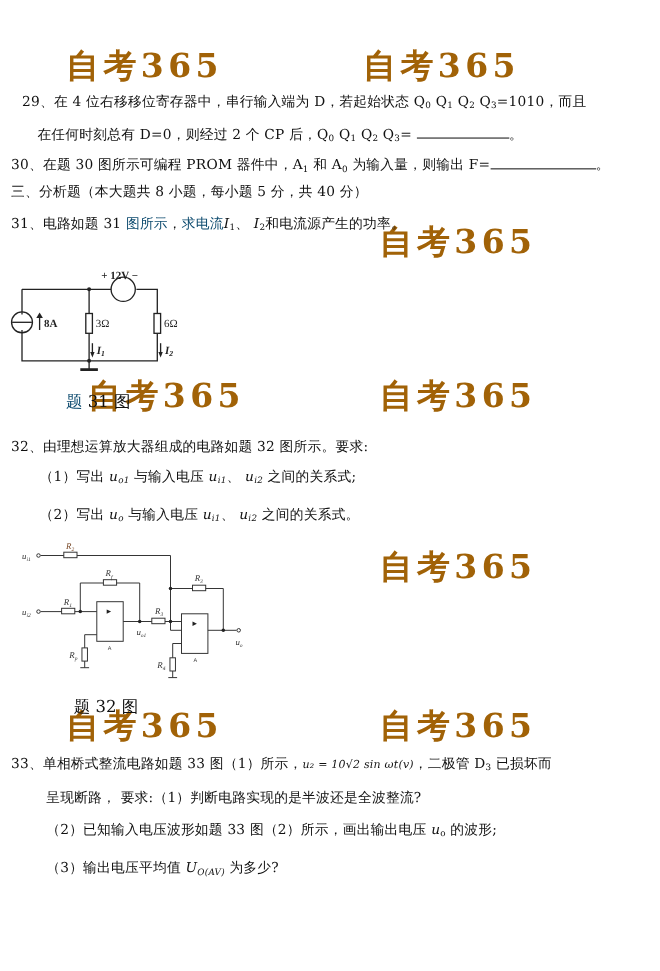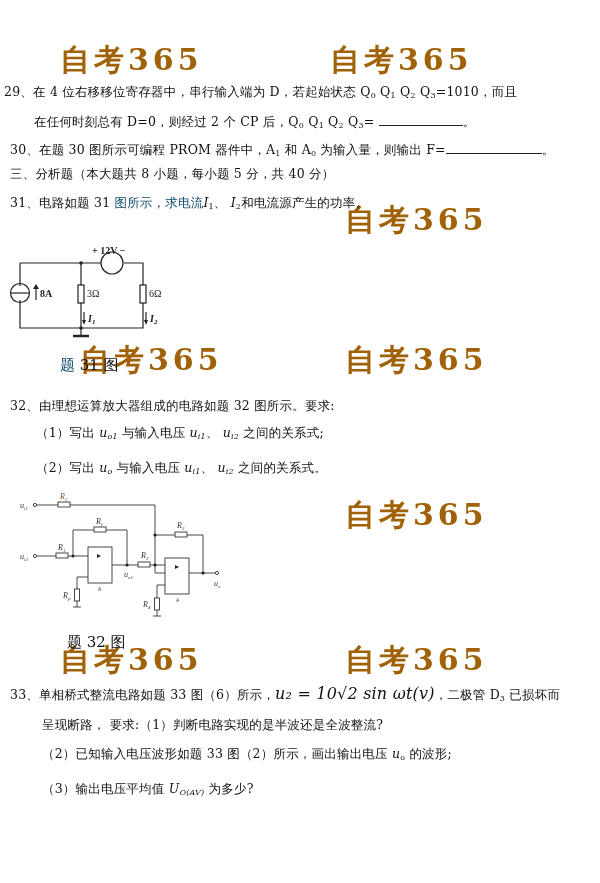--- a/index.html
+++ b/index.html
@@ -19,21 +19,21 @@
 
 <div class="wm" style="left:60px;top:40px;"><span>自考365</span></div>
 <div class="wm" style="left:330px;top:40px;"><span>自考365</span></div>
 <div class="wm" style="left:345px;top:200px;"><span>自考365</span></div>
 <div class="wm" style="left:80px;top:340px;"><span>自考365</span></div>
 <div class="wm" style="left:345px;top:340px;"><span>自考365</span></div>
 <div class="wm" style="left:345px;top:495px;"><span>自考365</span></div>
 <div class="wm" style="left:60px;top:640px;"><span>自考365</span></div>
 <div class="wm" style="left:345px;top:640px;"><span>自考365</span></div>
 
-<div class="line" style="left:4px;top:84px;">
+<div class="line" style="left:20px;top:84px;">
   <span>29、在 4 位右移移位寄存器中，串行输入端为 D，若起始状态 </span><span>Q<sub>0</sub> Q<sub>1</sub> Q<sub>2</sub> Q<sub>3</sub></span><span>=1010，而且</span>
 </div>
 <div class="line" style="left:34px;top:114px;">
   <span>在任何时刻总有 D=0，则经过 2 个 CP 后，</span><span>Q<sub>0</sub> Q<sub>1</sub> Q<sub>2</sub> Q<sub>3</sub></span><span>= </span><span class="blank" style="width:84px;"></span><span>。</span>
 </div>
 
 <div class="line" style="left:10px;top:142px;">
   <span>30、在题 30 图所示可编程 PROM 器件中，A</span><sub>1</sub><span> 和 A</span><sub>0</sub><span> 为输入量，则输出 F=</span><span class="blank" style="width:96px;"></span><span>。</span>
 </div>
 
@@ -153,21 +153,21 @@
     <text x="143" y="122"><tspan>R</tspan><tspan font-size="5" dy="2">4</tspan></text>
     <text x="124" y="92"><tspan>u</tspan><tspan font-size="5" dy="2">o1</tspan></text>
     <text x="214" y="101"><tspan>u</tspan><tspan font-size="5" dy="2">o</tspan></text>
   </g>
   <text x="98" y="106" font-size="5" fill="#444" font-family="Liberation Sans, sans-serif">A</text>
   <text x="176" y="117" font-size="5" fill="#444" font-family="Liberation Sans, sans-serif">A</text>
 </svg>
 <div class="cap" style="left:67px;top:633px;">题 32 图</div>
 
 <div class="line" style="left:10px;top:686px;">
-  <span>33、单相桥式整流电路如题 33 图（6）所示，</span><span class="it" style="font-size:16px;">u₂ = 10√2 sin ωt(v)</span><span>，二极管 D</span><sub>3</sub><span> 已损坏而</span>
+  <span>33、单相桥式整流电路如题 33 图（1）所示，</span><span class="it" style="font-size:10px;">u₂ = 10√2 sin ωt(v)</span><span>，二极管 D</span><sub>3</sub><span> 已损坏而</span>
 </div>
 <div class="line" style="left:42px;top:717px;">呈现断路， 要求:（1）判断电路实现的是半波还是全波整流?</div>
 <div class="line" style="left:42px;top:746px;">
   <span>（2）已知输入电压波形如题 33 图（2）所示，画出输出电压 </span><span class="it">u</span><sub>o</sub><span> 的波形;</span>
 </div>
 <div class="line" style="left:42px;top:781px;">
   <span>（3）输出电压平均值 </span><span class="it">U</span><sub class="it">O(AV)</sub><span> 为多少?</span>
 </div>
 
 </body></html>

